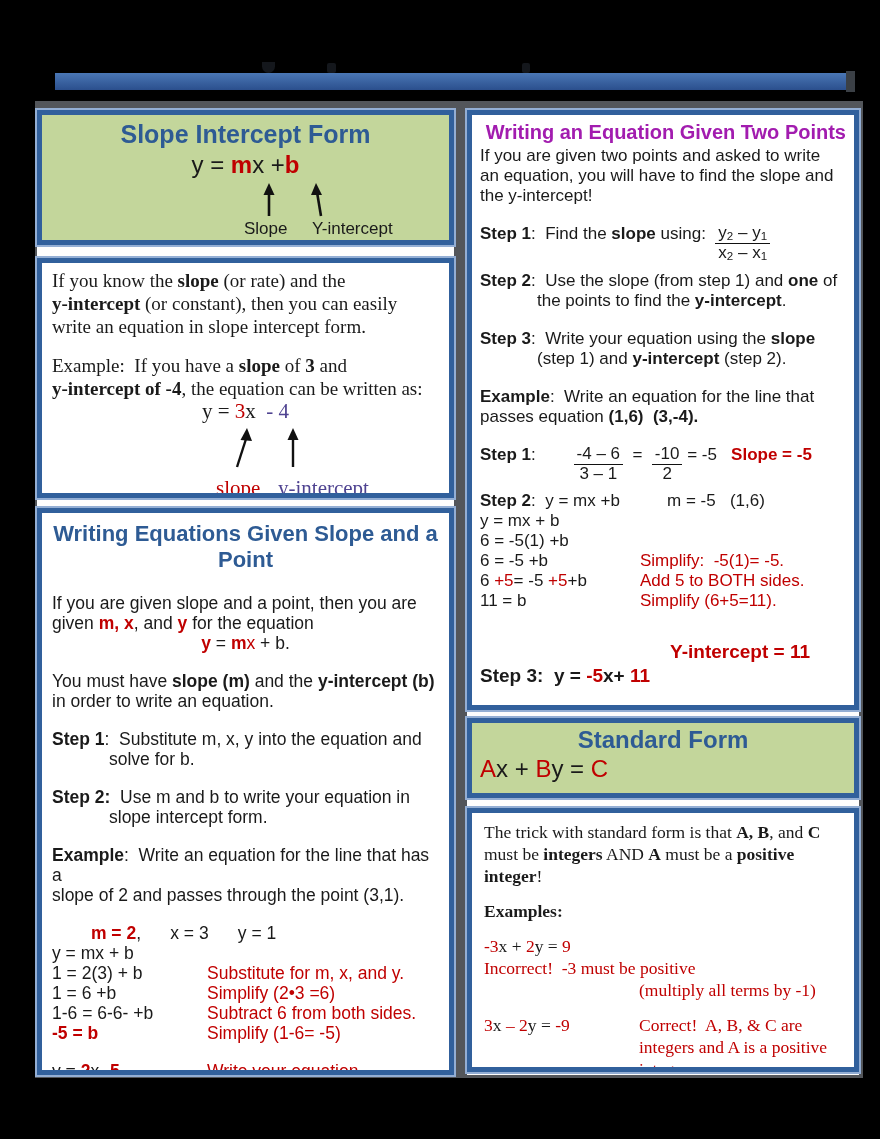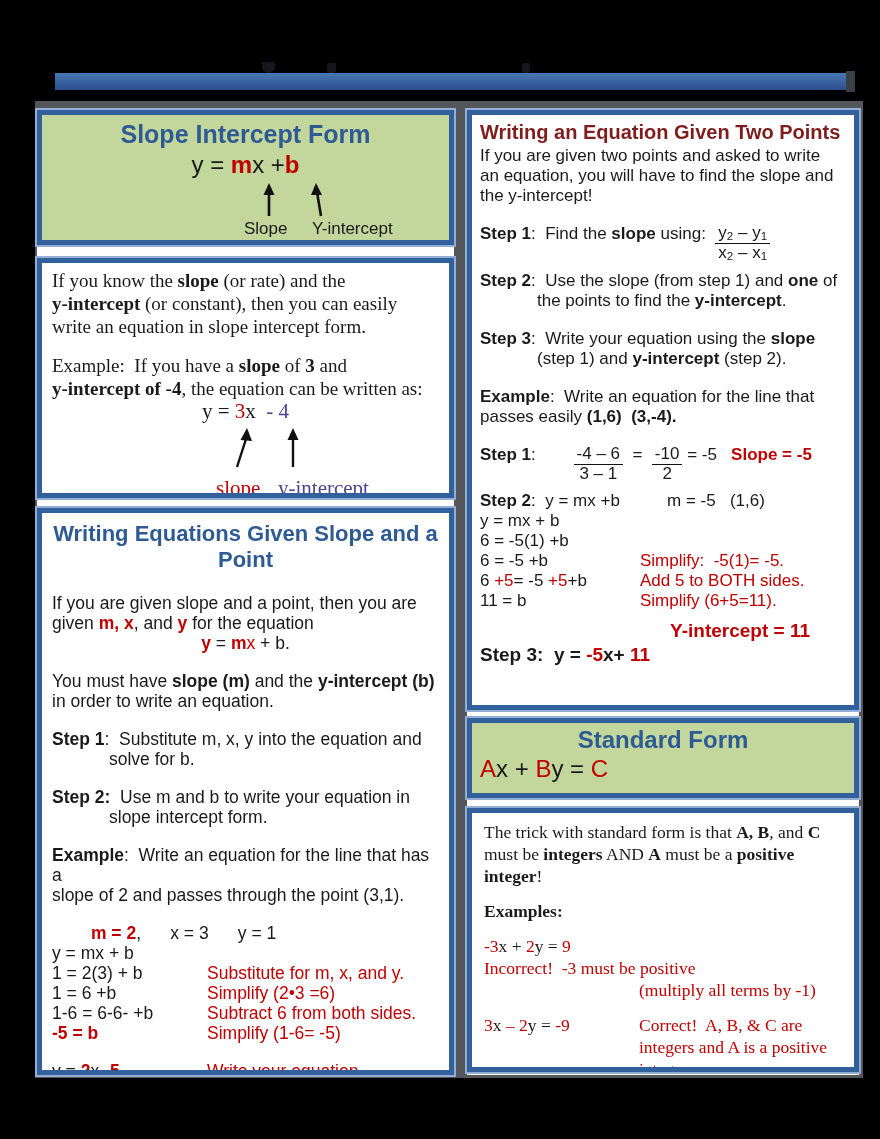--- a/index.html
+++ b/index.html
@@ -38,31 +38,31 @@
 
   .b { font-weight:bold; }
   .red { color:#c00000; }
   .purple { color:#4f4391; }
   .green-title { font-size:25px; font-weight:bold; color:#2e5b94; text-align:center; line-height:30px; }
   #box-r2 .green-title { font-size:24px; line-height:28px; }
   .green-eq { font-size:24px; text-align:left; line-height:28px; margin-top:1px; }
 
   .boxtitle3 { font-size:22px; line-height:26px; font-weight:bold; color:#2e5b94; text-align:center; }
   .title-mb { margin-bottom:12px; }
-  .boxtitle-r1 { font-size:20px; line-height:24px; font-weight:bold; color:#7f1d1d; text-align:left; margin-bottom:2px; }
+  .boxtitle-r1 { font-size:20px; line-height:24px; font-weight:bold; color:#a21caf; text-align:right; margin-bottom:2px; }
 
   .line { white-space:pre-wrap; min-height:8px; }
   .line.center { text-align:center; }
   .line.ind { padding-left:57px; }
   .line.gap { height:18px; }
   #box-l2 .line.gap { height:16px; }
   #box-r3 .line.gap { height:13px; }
   .line.smallgap { height:8px; }
   .line.big { font-size:19px; line-height:24px; }
-  .line.yint { text-align:right; padding-right:36px; }
+  .line.yint { text-align:right; padding-right:36px;margin-top:21px; }
 
   .eqcol { display:inline-block; width:155px; vertical-align:top; }
   #box-r1 .eqcol { width:160px; }
   .cmt { display:inline-block; vertical-align:top; }
 
   .frac { display:inline-block; vertical-align:top; text-align:center; line-height:1.1; }
   .frac .fn { border-bottom:1.5px solid #111; padding:0 3px; }
   .frac .fd { padding:0 3px; }
   .sub { font-size:68%; vertical-align:-18%; }
 
@@ -174,21 +174,21 @@
         <div class="line gap"></div>
         <div class="line"><span class="b">Step 1</span><span>:  Find the </span><span class="b">slope</span><span> using:  </span><span class="frac"><div class="fn"><span>y</span><span class="sub">2</span><span> – y</span><span class="sub">1</span></div><div class="fd"><span>x</span><span class="sub">2</span><span> – x</span><span class="sub">1</span></div></span></div>
         <div class="line gap smallgap"></div>
         <div class="line"><span class="b">Step 2</span><span>:  Use the slope (from step 1) and </span><span class="b">one</span><span> of</span></div>
         <div class="line ind"><span>the points to find the </span><span class="b">y-intercept</span><span>.</span></div>
         <div class="line gap"></div>
         <div class="line"><span class="b">Step 3</span><span>:  Write your equation using the </span><span class="b">slope</span></div>
         <div class="line ind"><span>(step 1) and </span><span class="b">y-intercept</span><span> (step 2).</span></div>
         <div class="line gap"></div>
         <div class="line"><span class="b">Example</span><span>:  Write an equation for the line that</span></div>
-        <div class="line"><span>passes easily </span><span class="b">(1,6)  (3,-4).</span></div>
+        <div class="line"><span>passes equation </span><span class="b">(1,6)  (3,-4).</span></div>
         <div class="line gap"></div>
         <div class="line"><span class="b">Step 1</span><span>:        </span><span class="frac"><div class="fn"><span>-4 – 6</span></div><div class="fd"><span>3 – 1</span></div></span><span>  =  </span><span class="frac"><div class="fn"><span>-10</span></div><div class="fd"><span>2</span></div></span><span> = -5   </span><span class="red b">Slope = -5</span></div>
         <div class="line gap smallgap"></div>
         <div class="line"><span class="b">Step 2</span><span>:  y = mx +b          m = -5   (1,6)</span></div>
         <div class="line"><span>y = mx + b</span></div>
         <div class="line"><span>6 = -5(1) +b</span></div>
         <div class="line"><span class="eqcol"><span>6 = -5 +b</span></span><span class="cmt"><span class="red">Simplify:  -5(1)= -5.</span></span></div>
         <div class="line"><span class="eqcol"><span>6 </span><span class="red">+5</span><span>= -5 </span><span class="red">+5</span><span>+b</span></span><span class="cmt"><span class="red">Add 5 to BOTH sides.</span></span></div>
         <div class="line"><span class="eqcol"><span>11 = b</span></span><span class="cmt"><span class="red">Simplify (6+5=11).</span></span></div>
         <div class="line gap smallgap"></div>

